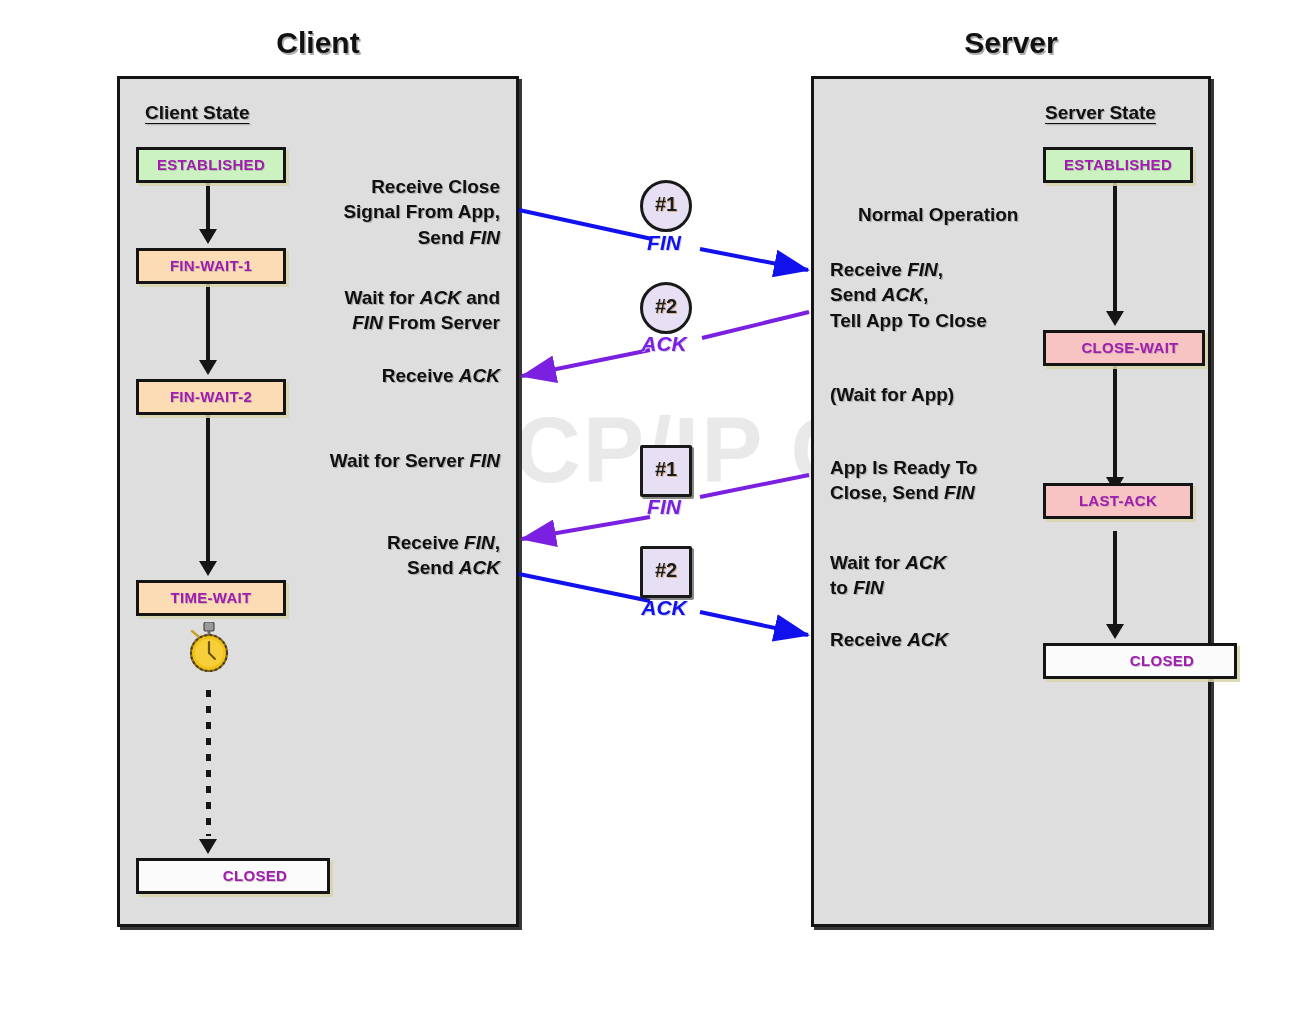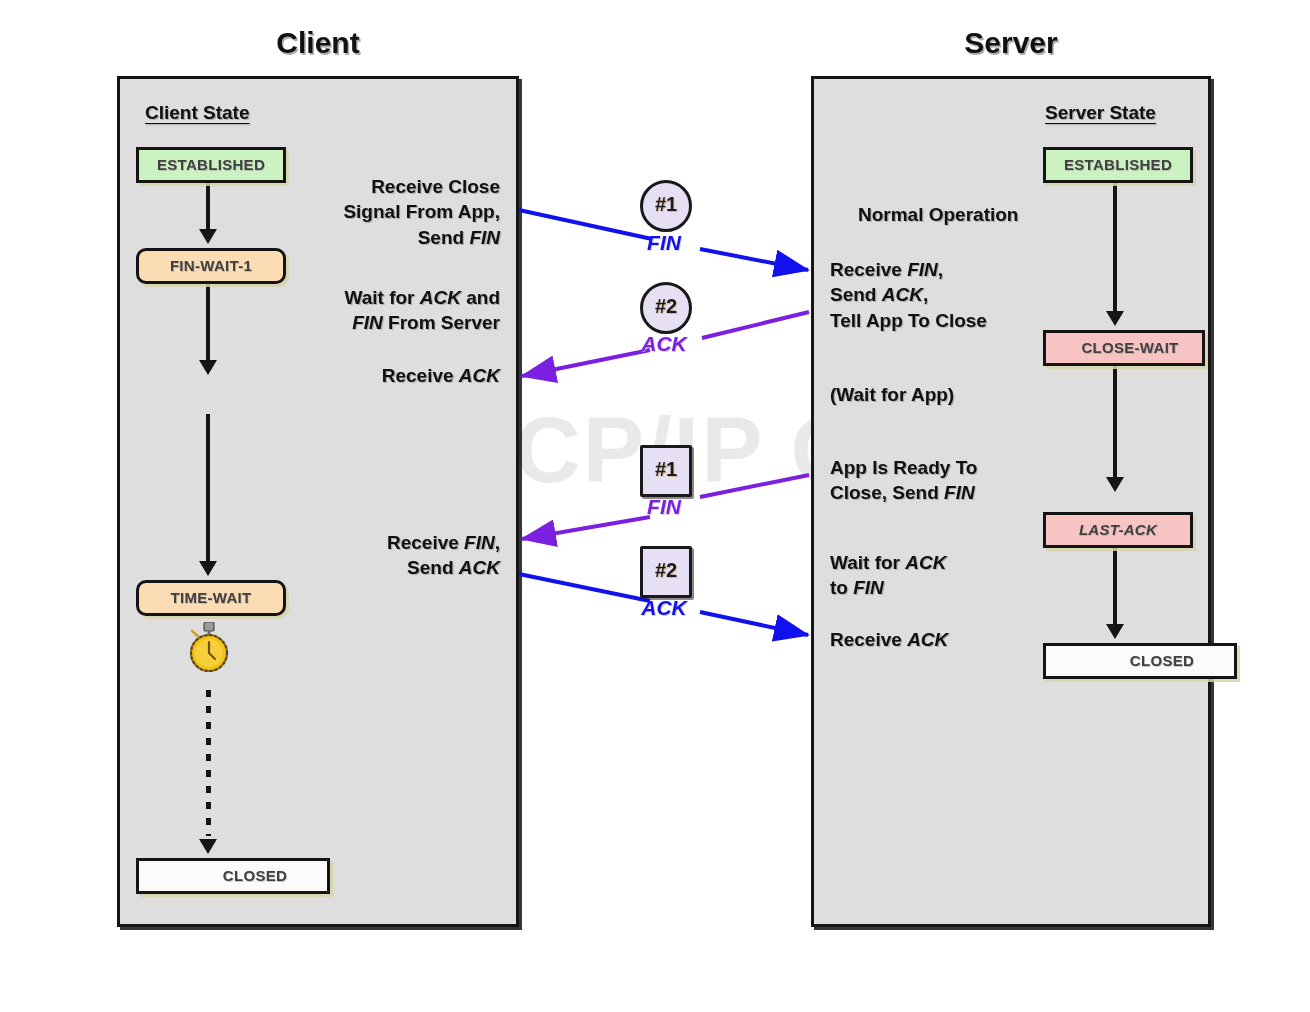--- a/index.html
+++ b/index.html
@@ -80,43 +80,43 @@
 
   
   .state-box {
     position: absolute;
     height: 30px;
     line-height: 30px;
     text-align: center;
     font-size: 15px;
     font-weight: bold;
     letter-spacing: 0.3px;
-    color: #404040;
+    color: #a21caf;
     border: 3px solid #141414;
     box-shadow: 3px 3px 0 rgba(214,212,170,0.85);
     z-index: 5;
     white-space: nowrap;
     text-shadow: 0.8px 0.8px 0 rgba(150,150,150,0.5);
   }
   .sb-green  { background: #ccf2c2; }
-  .sb-orange { background: #fbdcb4; border-radius: 10px; }
+  .sb-orange { background: #fbdcb4; }
   .sb-pink   { background: #f7c3c3; }
   .sb-white  { background: #fbfbfb; padding-left: 44px; }
 
   
   #cs-established { left: 136px; top: 147px; width: 144px; }
   #cs-finwait1    { left: 136px; top: 248px; width: 144px; }
   #cs-finwait2    { left: 136px; top: 379px; width: 144px; }
   #cs-timewait    { left: 136px; top: 580px; width: 144px; }
   #cs-closed      { left: 136px; top: 858px; width: 144px; }
 
   
   #ss-established { left: 1043px; top: 147px; width: 144px; }
   #ss-closewait   { left: 1043px; top: 330px; width: 144px; padding-left: 12px; }
-  #ss-lastack     { left: 1043px; top: 512px; width: 144px; font-style: italic; }
+  #ss-lastack     { left: 1043px; top: 483px; width: 144px; }
   #ss-closed      { left: 1043px; top: 643px; width: 144px; }
 
   
   .v-arrow {
     position: absolute;
     z-index: 4;
   }
   .v-arrow .shaft {
     position: absolute;
     left: 50%;
@@ -237,20 +237,21 @@
 
   <div class="col-title" id="client-title">Client</div>
   <div class="col-title" id="server-title">Server</div>
 
   <div class="panel" id="client-panel"></div>
 
   <div class="state-heading" id="client-state-heading">Client State</div>
 
   <div class="state-box sb-green" id="cs-established">ESTABLISHED</div>
   <div class="state-box sb-orange" id="cs-finwait1">FIN-WAIT-1</div>
+  <div class="state-box sb-orange" id="cs-finwait2">FIN-WAIT-2</div>
   <div class="state-box sb-orange" id="cs-timewait">TIME-WAIT</div>
   <div class="state-box sb-white" id="cs-closed">CLOSED</div>
 
   <div class="v-arrow" style="left:195px; top:182px; width:26px; height:62px;">
     <div class="shaft" style="height:47px;"></div>
       <div class="head"></div>
   </div>
   <div class="v-arrow" style="left:195px; top:283px; width:26px; height:92px;">
     <div class="shaft" style="height:77px;"></div>
       <div class="head"></div>
@@ -272,20 +273,21 @@
   </svg>
 
   <div class="v-dotted" style="left:196px; top:690px; width:24px; height:164px;">
     <div class="dots" style="height:146px;"></div>
       <div class="head"></div>
   </div>
 
   <div class="note right" id="n-c2" style="left:260px; top:285px; width:240px;">Wait for <i>ACK</i> and<br><i>FIN</i> From Server</div>
   <div class="note right" id="n-c1" style="left:260px; top:174px; width:240px;">Receive Close<br>Signal From App,<br>Send <i>FIN</i></div>
   <div class="note right" id="n-c3" style="left:260px; top:363px; width:240px;">Receive <i>ACK</i></div>
+  <div class="note right" id="n-c4" style="left:250px; top:448px; width:250px;">Wait for Server <i>FIN</i></div>
   <div class="note right" id="n-c5" style="left:260px; top:530px; width:240px;">Receive <i>FIN</i>,<br>Send <i>ACK</i></div>
 
   <div class="panel" id="server-panel"></div>
 
   <div class="state-heading" id="server-state-heading">Server State</div>
 
   <div class="state-box sb-green" id="ss-established">ESTABLISHED</div>
   <div class="state-box sb-pink" id="ss-closewait">CLOSE-WAIT</div>
   <div class="state-box sb-pink" id="ss-lastack">LAST-ACK</div>
   <div class="state-box sb-white" id="ss-closed">CLOSED</div>

